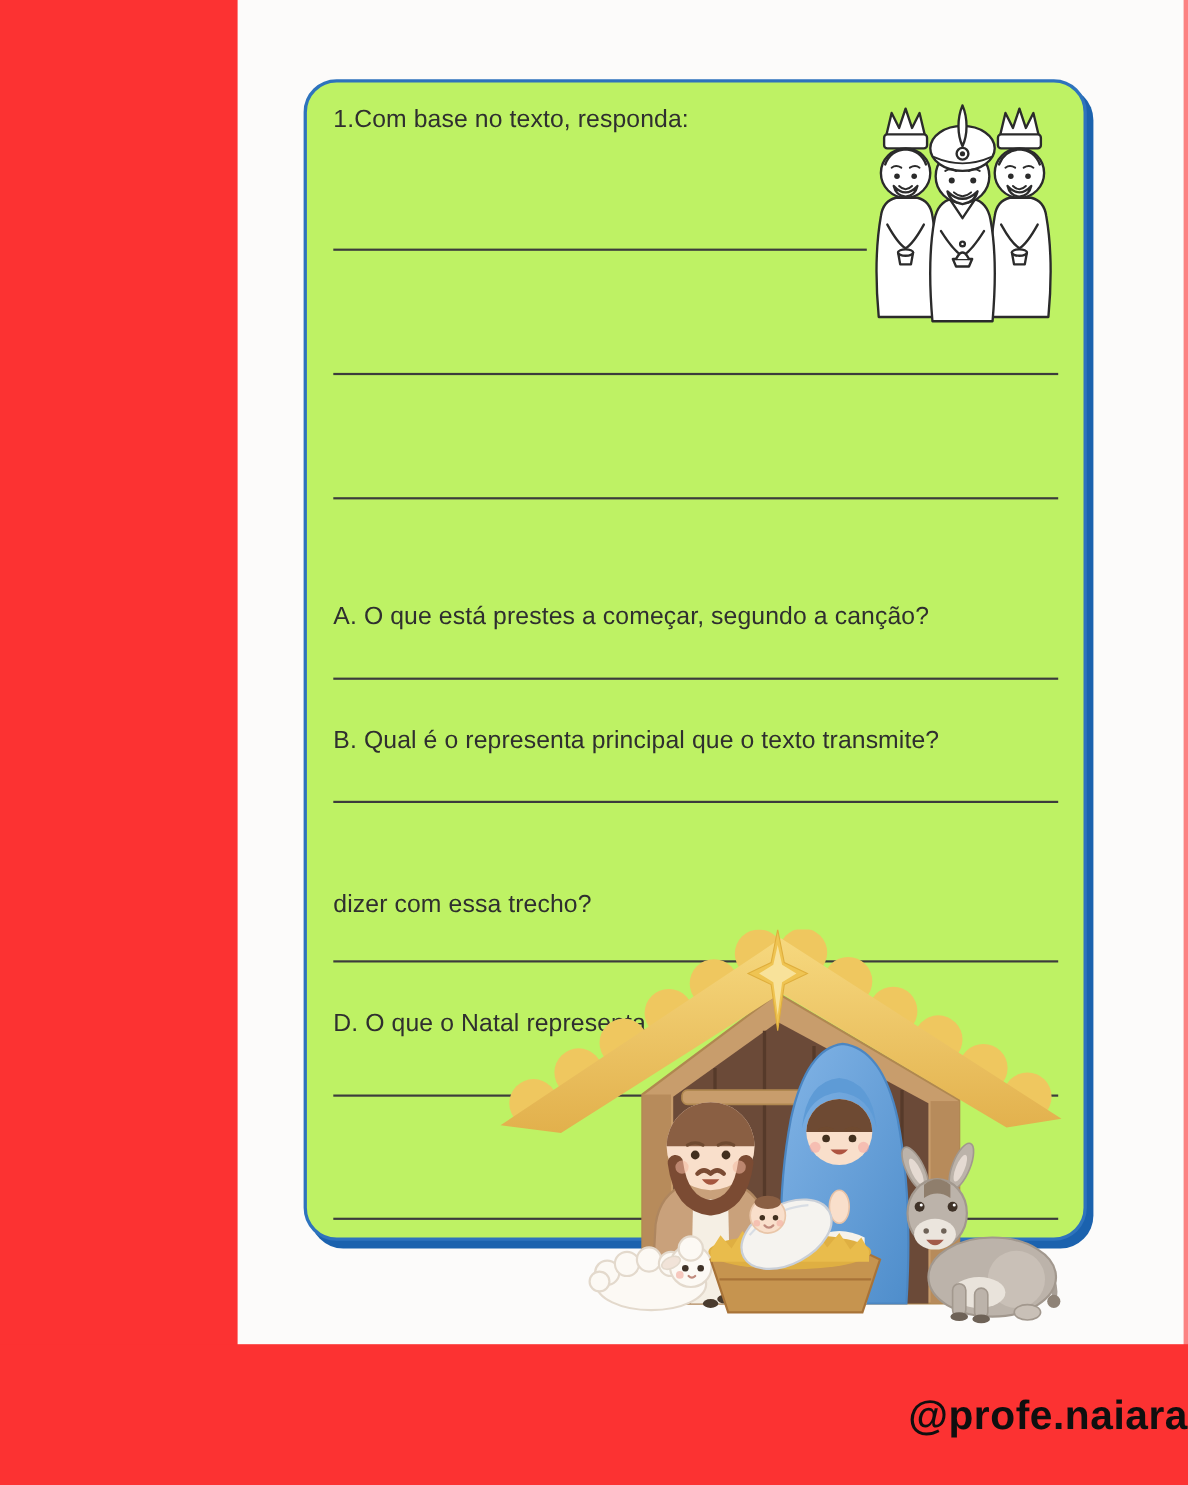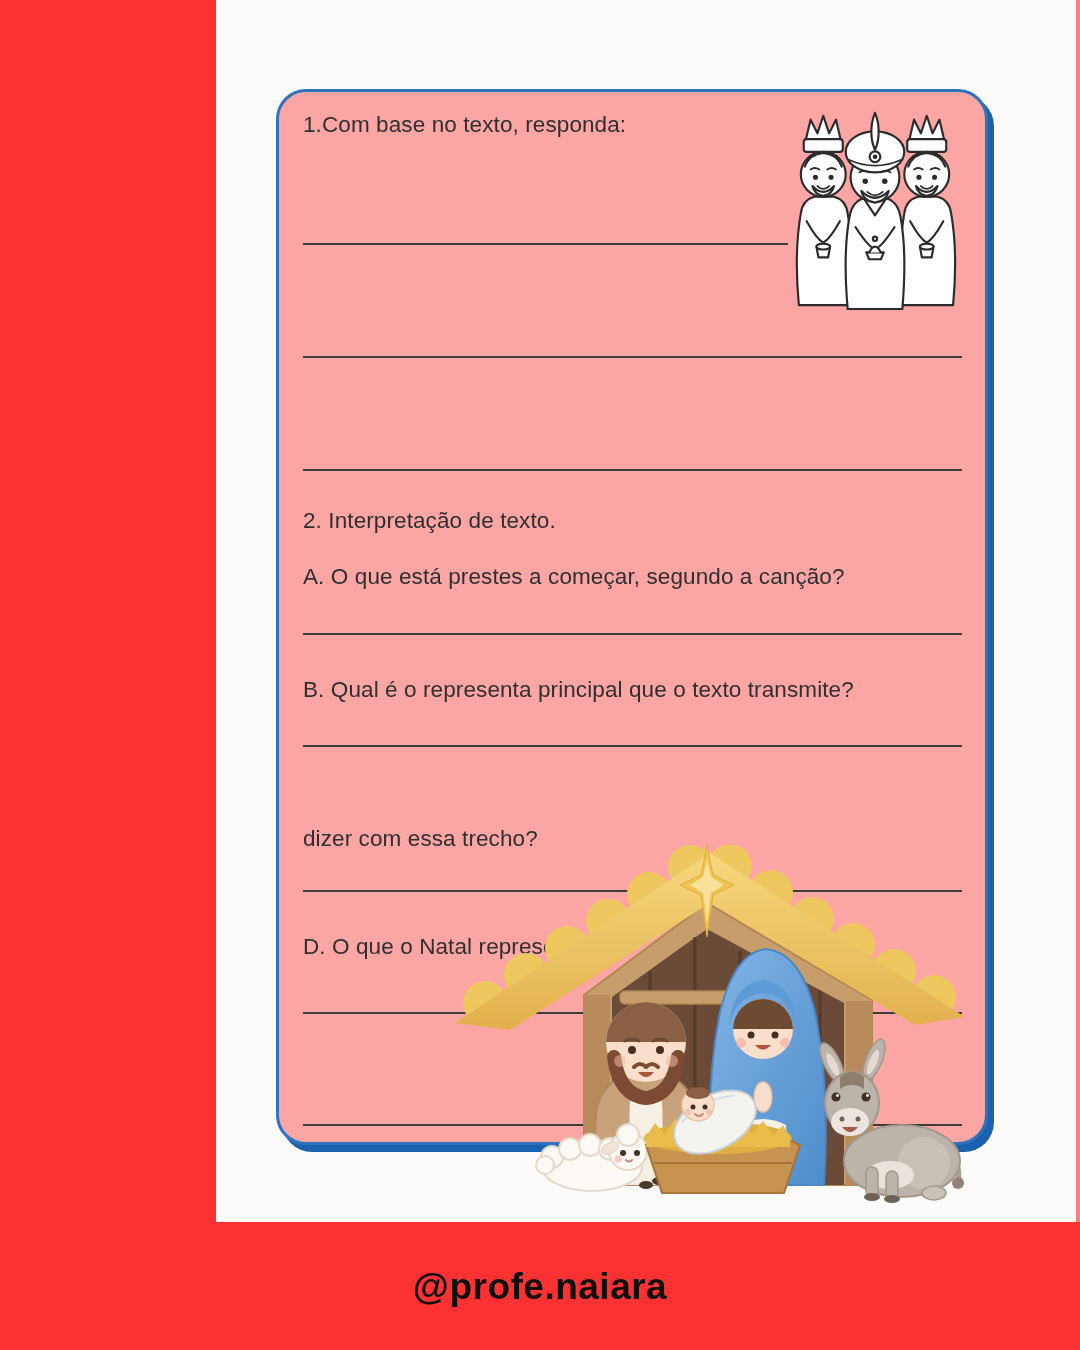--- a/index.html
+++ b/index.html
@@ -5,26 +5,26 @@
   html,body{margin:0;padding:0;}
   body{
     width:1080px;height:1350px;position:relative;overflow:hidden;
     background:var(--page-bg,#FCFBFA);
     font-family:"Liberation Sans","DejaVu Sans",sans-serif;
   }
   .red-left{position:absolute;left:0;top:0;width:216px;height:1350px;background:var(--accent-red,#FC3232);}
   .red-edge{position:absolute;right:0;top:0;width:4px;height:1350px;background:var(--accent-red,#FC3232);opacity:.6;}
   .red-bottom{position:absolute;left:0;top:1222px;width:1080px;height:128px;background:var(--accent-red,#FC3232);}
   .footer-handle{
-    position:absolute;left:0;top:44px;width:100%;text-align:center;
+    position:absolute;left:0;top:44px;width:100%;text-align:right;
     font-size:37px;font-weight:700;color:#0f0f0f;letter-spacing:.5px;
   }
   .qbox{
-    position:absolute;left:276px;top:89px;width:706px;height:1050px;
-    background:#fca5a5;border:3px solid var(--box-border,#2E73BD);
+    position:absolute;left:276px;top:72px;width:706px;height:1050px;
+    background:#bef264;border:3px solid var(--box-border,#2E73BD);
     border-radius:30px;box-shadow:6px 7px 0 0 var(--box-shadow,#1B62AE);
   }
   .q{
     position:absolute;left:24px;font-size:22.5px;color:var(--text-color,#2F2F2F);
     white-space:nowrap;letter-spacing:.1px;
   }
   .q.wrap1{width:662px;white-space:normal;text-align:justify;text-align-last:justify;}
   .ln{position:absolute;left:24px;width:659px;height:0;border-top:2px solid var(--line-color,#3C3C3C);}
   .ln.short{width:485px;}
   .wisemen{position:absolute;left:496px;top:14px;width:200px;height:205px;}
@@ -38,21 +38,20 @@
 
 <div class="qbox">
 
   <div class="q" style="top:20px">1.Com base no texto, responda:</div>
   <div class="ln short" style="top:151px"></div>
 
   <div class="ln" style="top:264px"></div>
 
   <div class="ln" style="top:377px"></div>
 
-  <div class="q" style="top:416px">2. Interpretação de texto.</div>
 
   <div class="q" style="top:472px">A. O que está prestes a começar, segundo a canção?</div>
   <div class="ln" style="top:541px"></div>
 
   <div class="q" style="top:585px">B. Qual é o representa principal que o texto transmite?</div>
   <div class="ln" style="top:653px"></div>
 
   <div class="q" style="top:734px">dizer com essa trecho?</div>
   <div class="ln" style="top:798px"></div>
 

